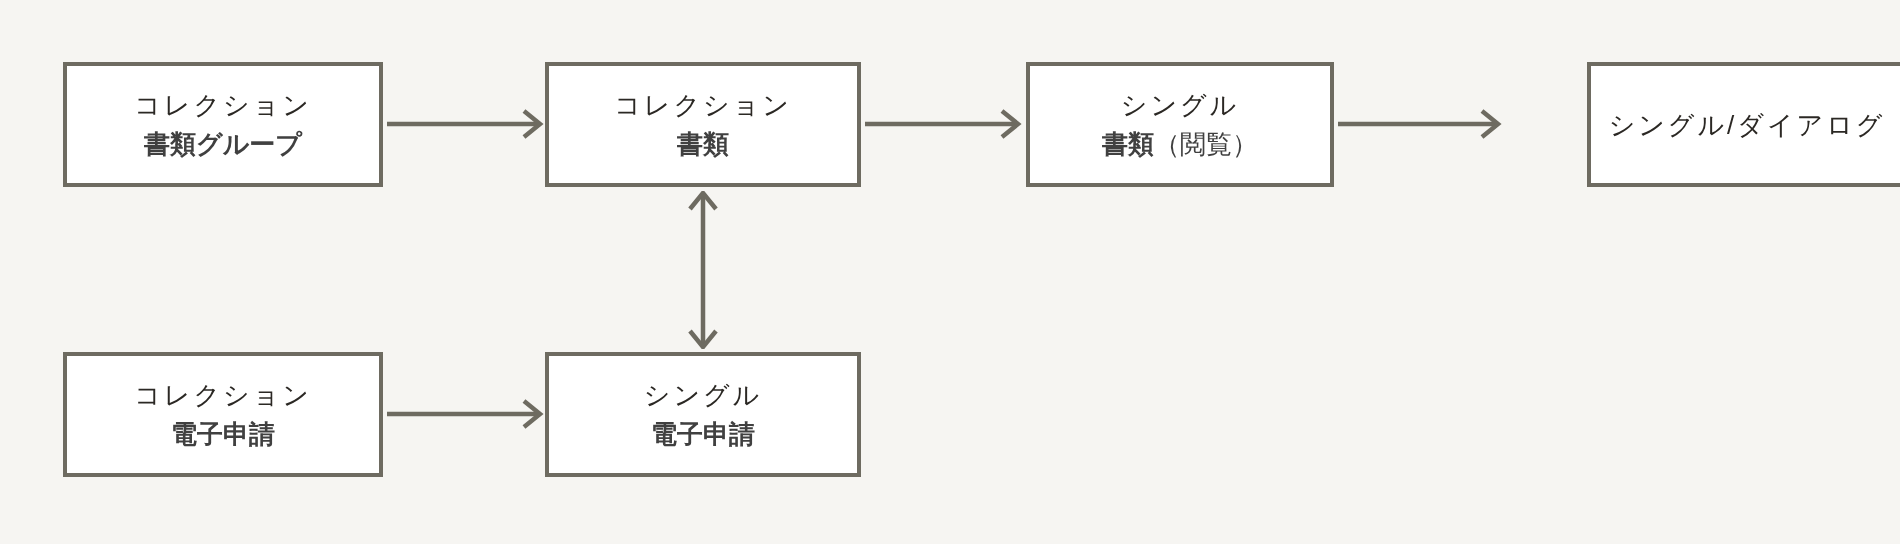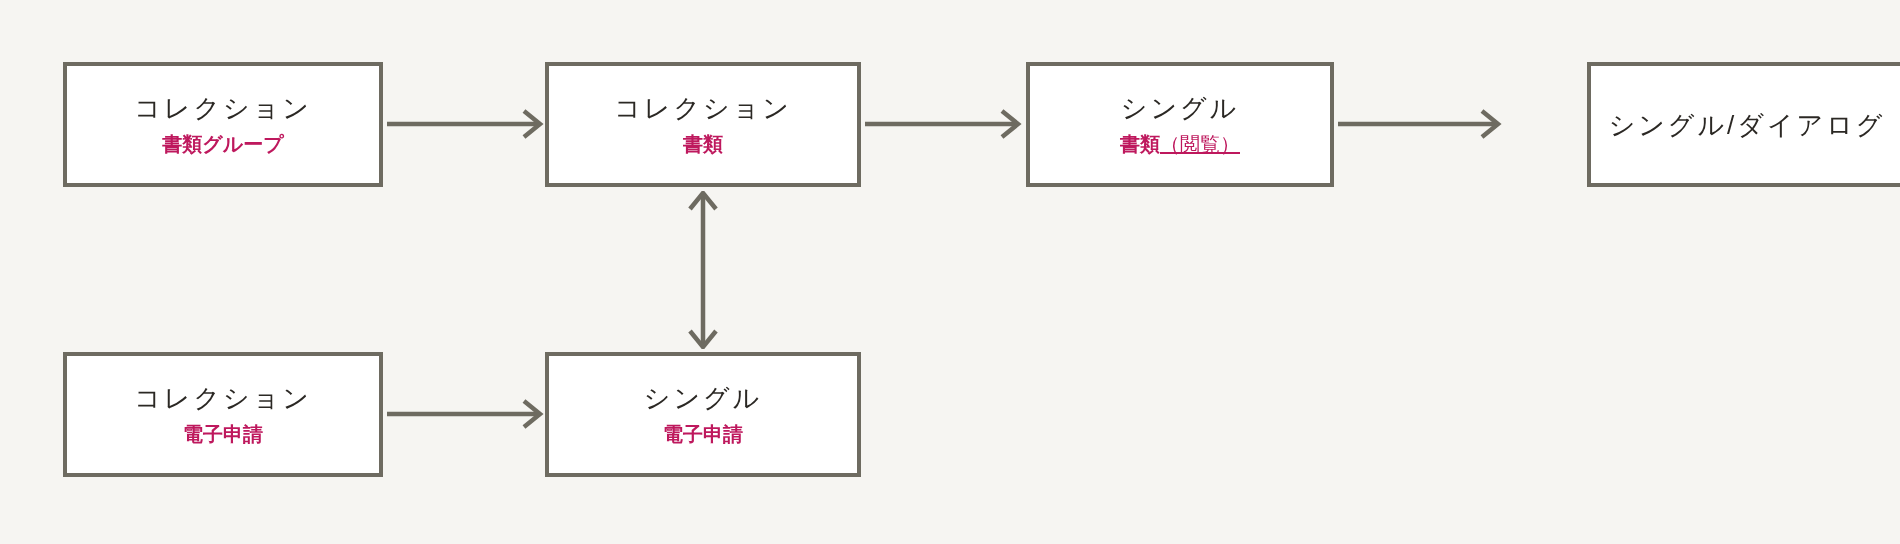--- a/index.html
+++ b/index.html
@@ -29,27 +29,27 @@
   }
   .node .type-label {
     font-size: 26px;
     font-weight: 400;
     letter-spacing: 3px;
     color: #2b2824;
     line-height: 1;
     white-space: nowrap;
   }
   .node .name-line {
-    font-size: 20px;
-    color: #be185d;
+    font-size: 26px;
+    color: #404040;
     line-height: 1;
     white-space: nowrap;
   }
   .node .name-main { font-weight: 700; }
-  .node .name-suffix { font-weight: 400; text-decoration: underline; }
+  .node .name-suffix { font-weight: 400; }
   .arrow {
     position: absolute;
     color: #6e6b61;
   }
   .arrow svg { display: block; }
 </style>
 </head>
 <body>
 
 <div class="stage">

